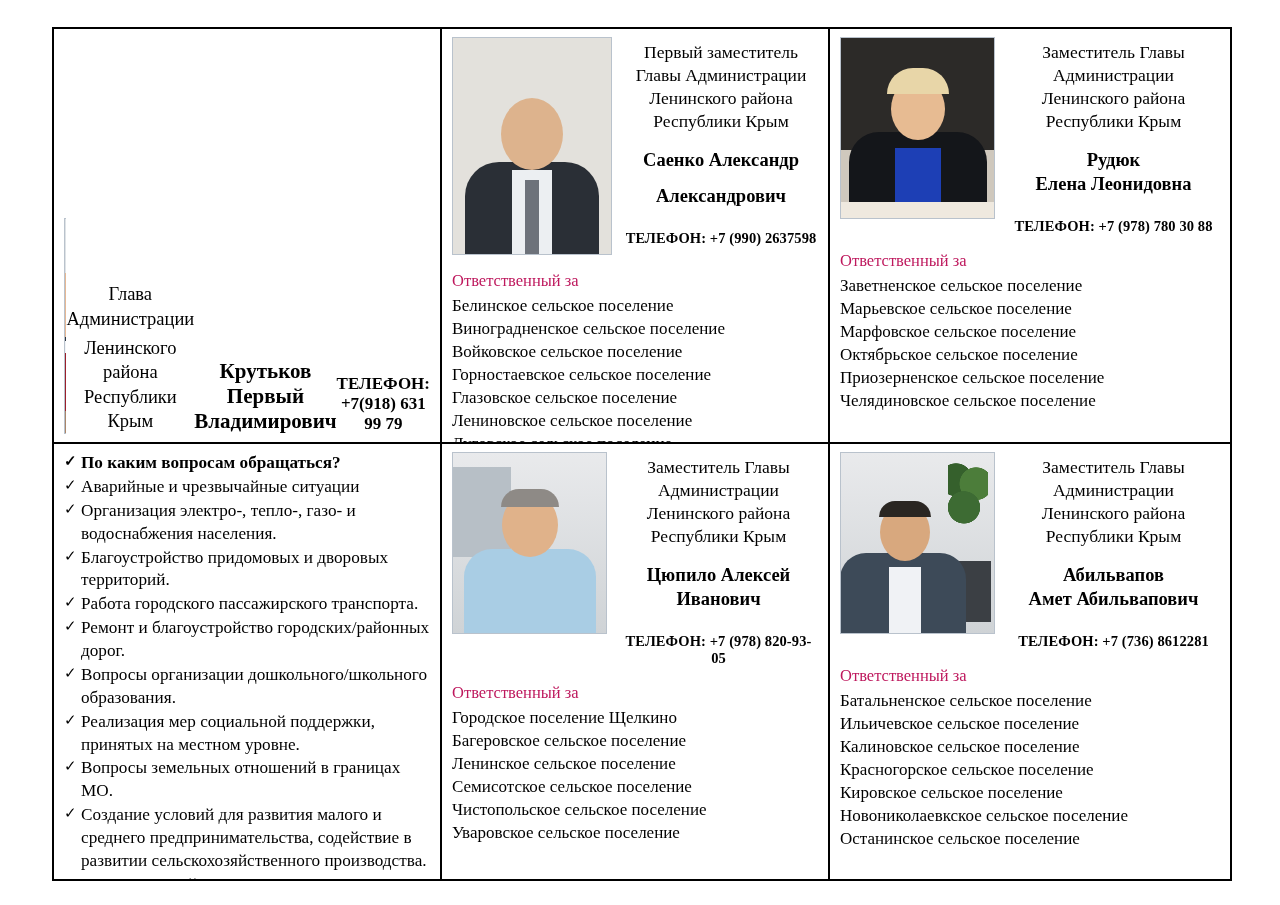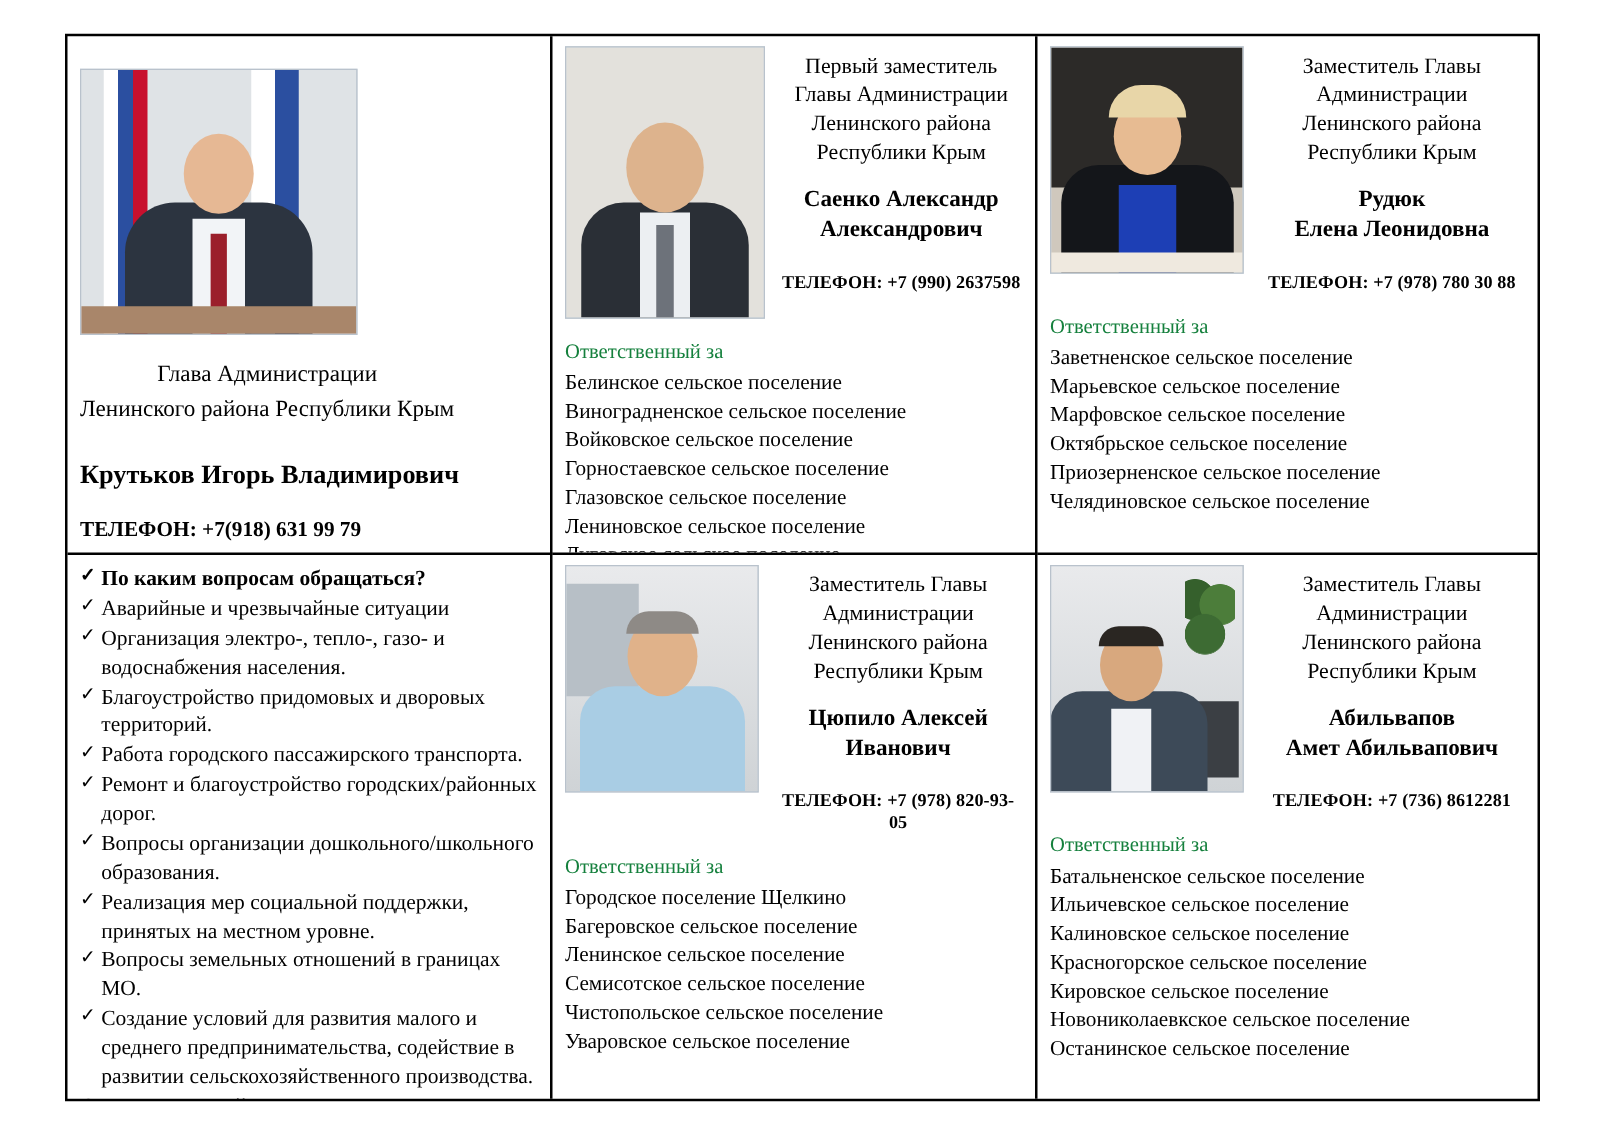--- a/index.html
+++ b/index.html
@@ -27,21 +27,21 @@
     border-right: 2px solid #000;
     border-bottom: 2px solid #000;
     padding: 8px 10px;
     overflow: hidden;
     position: relative;
   }
   .cell.last-col { border-right: none; }
   .cell.last-row { border-bottom: none; }
 
   
-  .head-cell { display: flex; flex-direction: column; align-items: flex-start; }
+  .head-cell { display: flex; flex-direction: row; align-items: flex-end; }
   .photo {
     background: #cfd6de;
     position: relative;
     overflow: hidden;
     border: 1px solid #b9c2cc;
   }
   .photo-head { width: 222px; height: 216px; margin-top: 18px; }
   .caption-line {
     font-size: 18.5px;
     text-align: center;
@@ -64,21 +64,21 @@
 
   
   .dep-top { display: flex; flex-direction: row; gap: 12px; justify-content: center; }
   .dep-photo-wrap { flex: 0 0 auto; }
   .photo-dep { width: 160px; height: 218px; }
   .photo-dep-wide { width: 155px; height: 182px; }
   .dep-text { flex: 1 1 auto; text-align: center; padding-top: 4px; }
   .dep-title { font-size: 17.5px; line-height: 1.32; }
   .dep-name { font-size: 18.5px; font-weight: bold; line-height: 1.3; margin-top: 15px; }
   .dep-phone { font-size: 14.5px; font-weight: bold; margin-top: 22px; letter-spacing: .1px; }
-  .resp-title { color: #15803d; font-size: 16.5px; margin-top: 16px; }
+  .resp-title { color: #be185d; font-size: 16.5px; margin-top: 16px; }
   .resp-list { margin: 4px 0 0 0; padding: 0; list-style: none; }
   .resp-list li { font-size: 17px; line-height: 1.35; }
 
   
   .q-list { margin: 0; padding: 0; list-style: none; }
   .q-list li {
     font-size: 17.2px;
     line-height: 1.33;
     padding-left: 17px;
     position: relative;
@@ -128,21 +128,21 @@
             <div class="tie" style="bottom:0;width:13px;height:80px;background:#9b1f2b;"></div>
             <div class="head" style="position:absolute;left:50%;transform:translateX(-50%);bottom:96px;width:56px;height:64px;"></div>
           </div>
           <div class="desk" style="height:22px;"></div>
         </div>
       </div>
       <div class="caption-block">
         <div class="caption-line">Глава Администрации</div>
         <div class="caption-line">Ленинского района Республики Крым</div>
       </div>
-      <div class="name-big">Крутьков Игорь Владимирович</div>
+      <div class="name-big">Крутьков Первый Владимирович</div>
       <div class="phone-big">ТЕЛЕФОН: +7(918) 631 99 79</div>
     </div>
 
     <div class="cell">
       <div class="dep-top">
         <div class="dep-photo-wrap">
           <div class="photo photo-dep">
             <div class="ph-bg" style="background:#e3e1dc;">
               <div class="person" style="bottom:0;width:150px;height:170px;">
                 <div class="torso" style="position:absolute;bottom:0;left:8px;width:134px;height:92px;border-radius:34px 34px 0 0;background:#2a2f36;"></div>
@@ -152,21 +152,21 @@
               </div>
             </div>
           </div>
         </div>
         <div class="dep-text">
           <div class="dep-title">Первый заместитель</div>
           <div class="dep-title">Главы Администрации</div>
           <div class="dep-title">Ленинского района</div>
           <div class="dep-title">Республики Крым</div>
           <div class="dep-name">Саенко Александр</div>
-          <div class="dep-name" style="margin-top:0">Александрович</div>
+          <div class="dep-name" style="margin-top:12px">Александрович</div>
           <div class="dep-phone">ТЕЛЕФОН: +7 (990) 2637598</div>
         </div>
       </div>
       <div class="resp-title">Ответственный за</div>
       <ul class="resp-list">
         <li>Белинское сельское поселение</li>
         <li>Виноградненское сельское поселение</li>
         <li>Войковское сельское поселение</li>
         <li>Горностаевское сельское поселение</li>
         <li>Глазовское сельское поселение</li>

